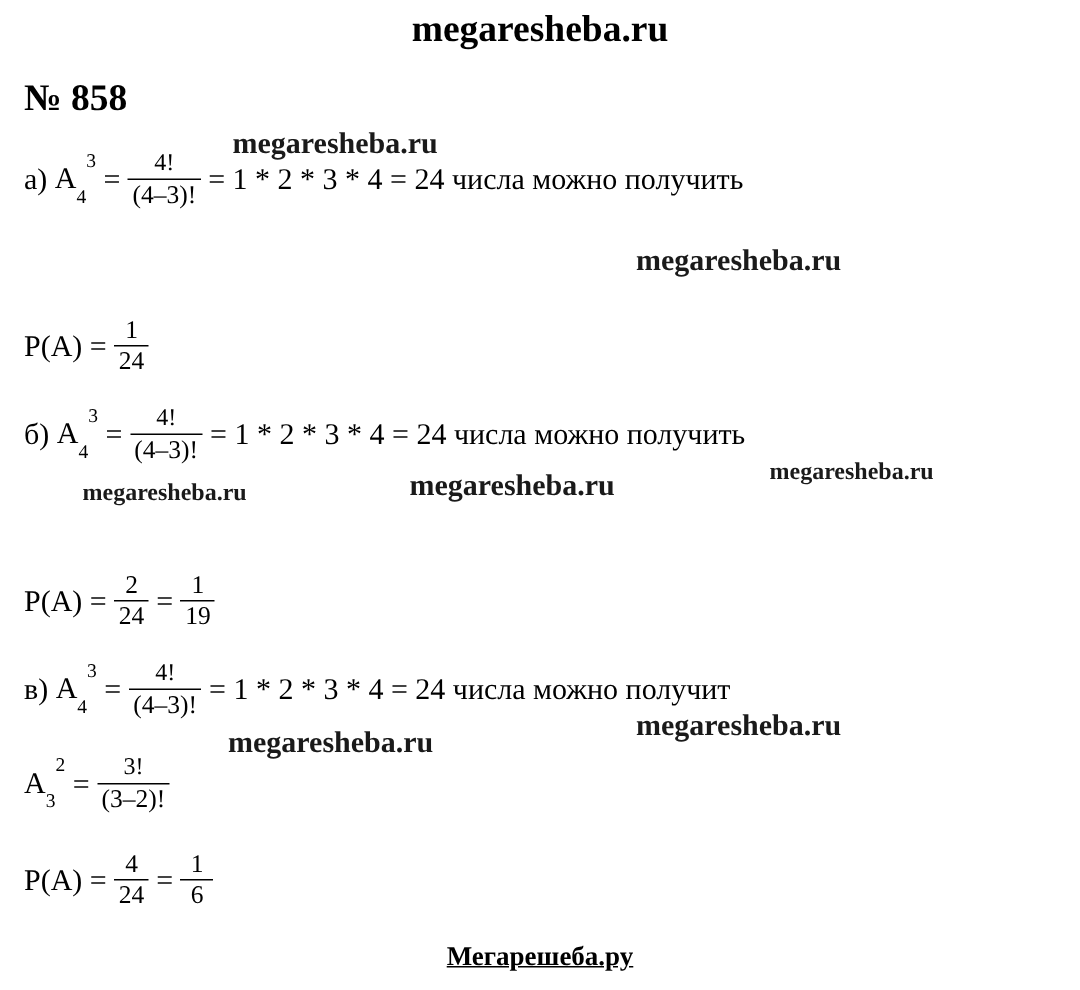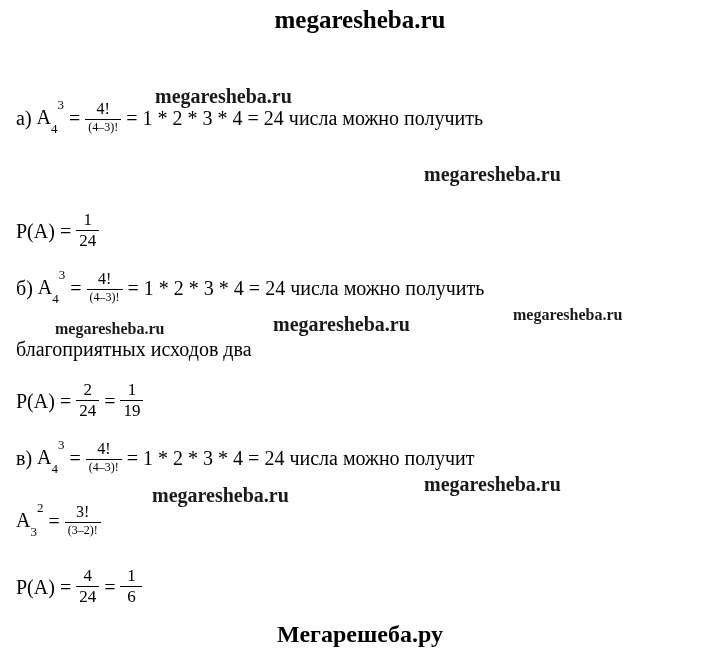--- a/index.html
+++ b/index.html
@@ -35,21 +35,22 @@
   }
 
   .site-footer {
     position: absolute;
     bottom: 12px;
     left: 0;
     width: 720px;
     text-align: center;
     font-family: "Liberation Serif", serif;
     font-weight: bold;
-    font-size: 24px;
+    font-size: 18px;
+    text-decoration: underline;
   }
 
   .task-number {
     position: absolute;
     top: 52px;
     left: 16px;
     font-size: 25px;
     font-weight: bold;
     font-family: "Liberation Serif", serif;
   }
@@ -104,21 +105,21 @@
     margin: 0 5px;
     position: relative;
     top: -1px;
   }
   .frac .numer {
     font-size: 16px;
     line-height: 1.05;
     padding: 0 3px;
   }
   .frac .denom {
-    font-size: 12px;
+    font-size: 17px;
     line-height: 1.05;
     padding: 0 3px;
   }
   .frac .bar {
     height: 1px;
     background: #000;
     width: 100%;
     min-width: 26px;
     margin: 1px 0;
   }
@@ -135,20 +136,24 @@
     white-space: nowrap;
   }
 </style>
 </head>
 <body>
 
 <div class="page">
 
   <div class="site-title">megaresheba.ru</div>
 
+  <div class="task-number">
+    <span class="num-sign">№</span>
+    <span>858</span>
+  </div>
 
   <div class="line" style="top:102px; left:16px;">
     <span class="txt">а)</span>
     <span class="txt">&nbsp;</span>
     <span class="var"><span>A</span><span class="sub">4</span><span class="sup">3</span></span>
     <span class="txt">&nbsp;</span>
     <span class="txt">=</span>
     <span class="frac">
       <span class="numer">4!</span>
       <span class="bar"></span>
@@ -174,21 +179,20 @@
     <span class="txt">&nbsp;</span>
     <span class="txt">=</span>
     <span class="frac">
       <span class="numer">4!</span>
       <span class="bar"></span>
       <span class="denom">(4–3)!</span>
     </span>
     <span class="txt">= 1 * 2 * 3 * 4 = 24 числа можно получить</span>
   </div>
 
-  <div class="para" style="top:338px; left:16px;">благоприятных исходов два</div>
 
   <div class="line" style="top:382px; left:16px;">
     <span class="txt">P(A) =</span>
     <span class="frac small">
       <span class="numer">2</span>
       <span class="bar"></span>
       <span class="denom">24</span>
     </span>
     <span class="txt">=</span>
     <span class="frac small">

